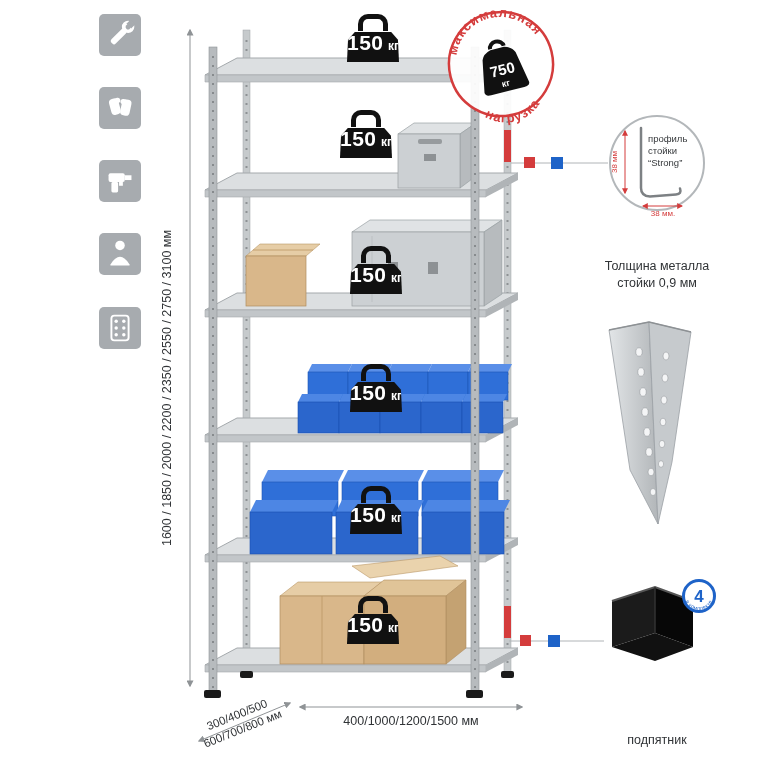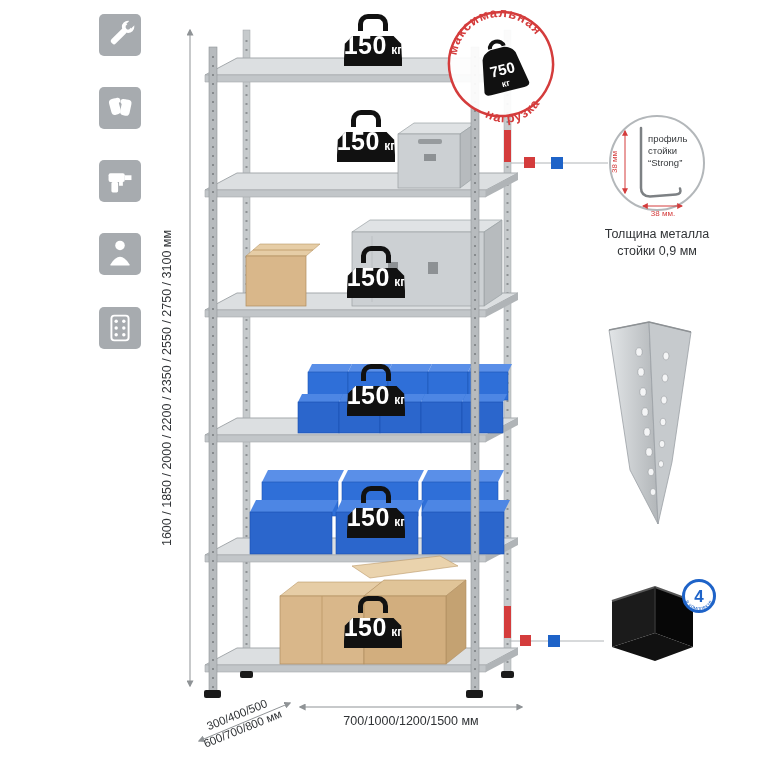--- a/index.html
+++ b/index.html
@@ -11,24 +11,24 @@
   
   .tool{position:absolute;left:99px;width:42px;height:42px;background:#a7abaf;border-radius:5px;}
   .tool svg{display:block;}
 
   
   .weight{position:absolute;width:96px;text-align:center;z-index:6;}
   .weight .ring{display:block;margin:0 auto;width:20px;height:12px;border:5px solid #111;
                 border-bottom:none;border-radius:10px 10px 0 0;}
   .weight .body{margin-top:-1px;background:#111;color:#fff;padding:4px 0 9px;
                 clip-path:polygon(0 100%,2% 26%,15% 0,85% 0,98% 26%,100% 100%);}
-  .weight .val{font-size:25px;font-weight:bold;letter-spacing:.5px;}
+  .weight .val{font-size:21px;font-weight:bold;letter-spacing:.5px;}
   .weight .unit{font-size:12px;font-weight:bold;}
 
-  .cap{position:absolute;width:150px;text-align:center;font-size:12.5px;line-height:1.35;color:#303336;z-index:4;}
+  .cap{position:absolute;width:150px;text-align:center;font-size:12.5px;line-height:1.35;color:#303336;z-index:4;margin-top:32px;}
 
   .dim-label{position:absolute;font-size:12.5px;color:#303336;white-space:nowrap;z-index:4;}
   #height-label{left:167px;top:388px;transform:translate(-50%,-50%) rotate(-90deg);}
   #width-label{left:411px;top:714px;transform:translate(-50%,0);}
   #depth-label{left:240px;top:722px;transform:translate(-50%,-50%) rotate(-22deg);
                text-align:center;font-size:11.5px;line-height:1.3;white-space:nowrap;}
 </style>
 </head>
 <body>
 
@@ -345,22 +345,23 @@
     <span class="ring"></span>
     <span class="body"><span class="val">150</span>
     <span class="unit">кг</span></span>
   </div>
 
   <div class="cap" style="left:582px;top:226px">
     <div>Толщина металла</div>
     <div>стойки 0,9 мм</div>
   </div>
   <div class="cap" style="left:582px;top:700px">
+    <div>подпятник</div>
   </div>
 
   <div class="dim-label" id="height-label">1600 / 1850 / 2000 / 2200 / 2350 / 2550 / 2750 / 3100 мм</div>
-  <div class="dim-label" id="width-label">700/1000/1200/1500 мм</div>
+  <div class="dim-label" id="width-label">400/1000/1200/1500 мм</div>
   <div class="dim-label" id="depth-label">
     <div>300/400/500</div>
     <div>600/700/800 мм</div>
   </div>
 
 </div>
 
 </body></html>

